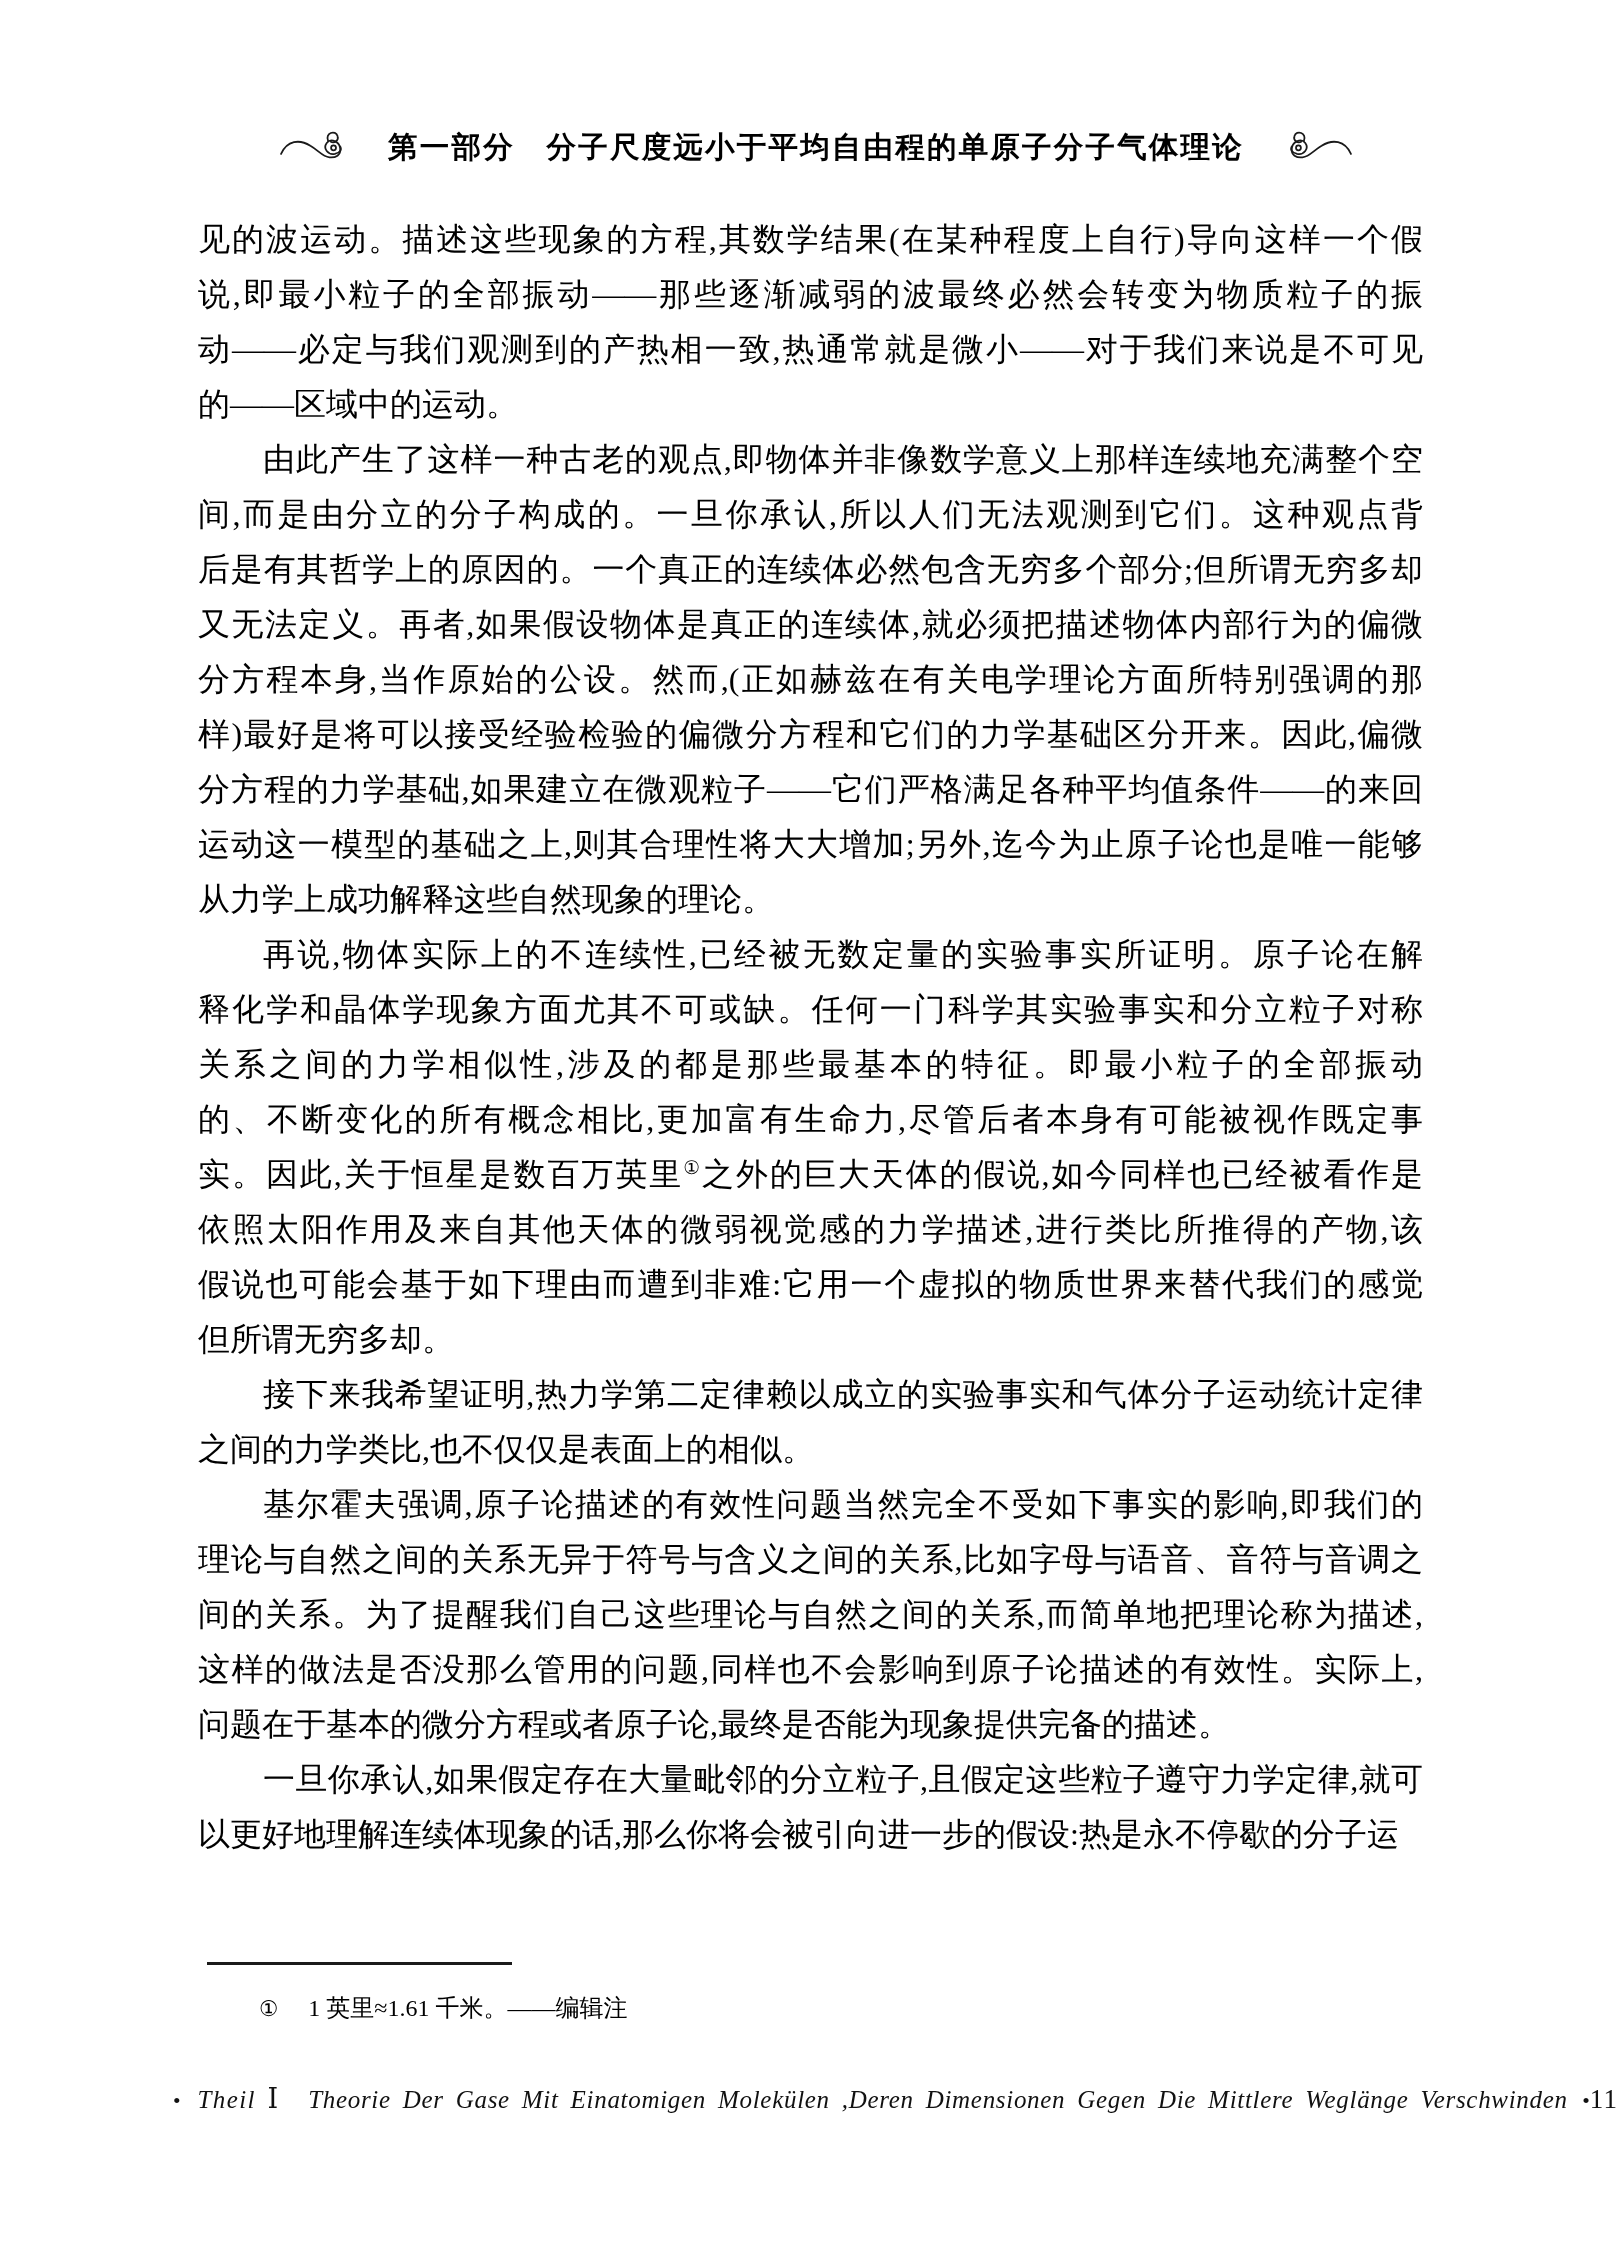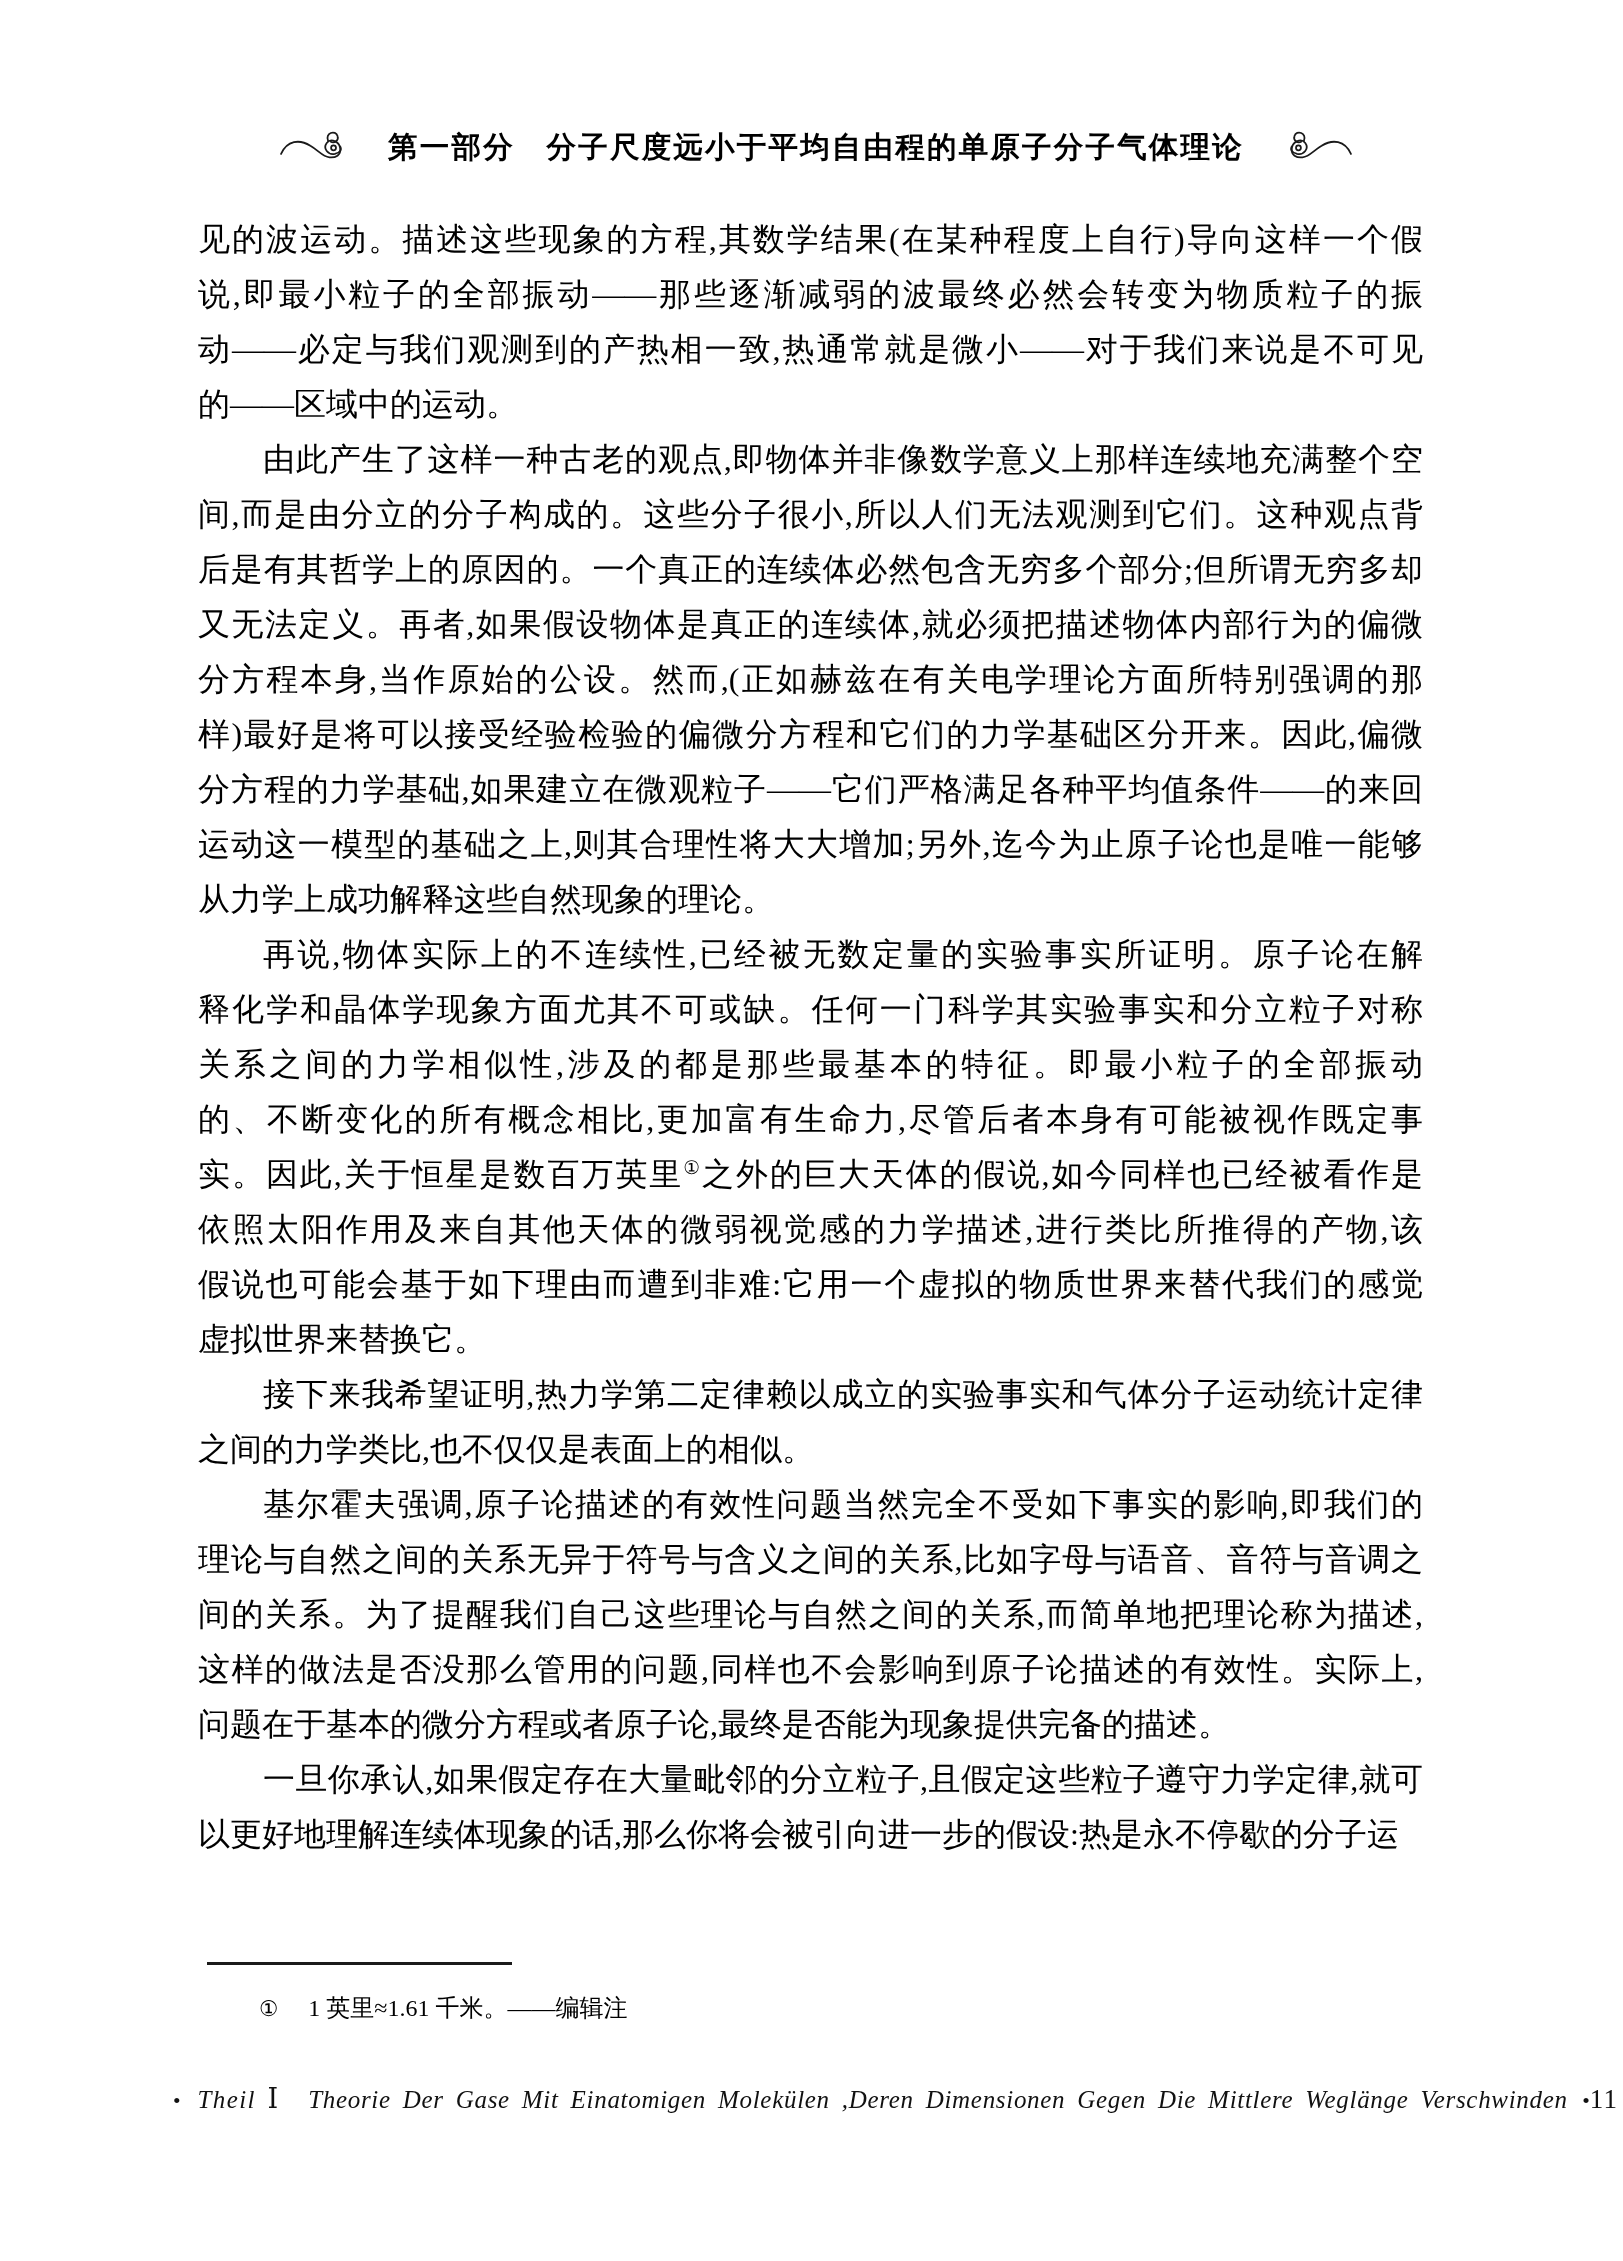--- a/index.html
+++ b/index.html
@@ -147,38 +147,38 @@
 
   <div class="body-text">
       <div class="para">
         <div class="line">见的波运动。描述这些现象的方程,其数学结果(在某种程度上自行)导向这样一个假</div>
         <div class="line">说,即最小粒子的全部振动——那些逐渐减弱的波最终必然会转变为物质粒子的振</div>
         <div class="line">动——必定与我们观测到的产热相一致,热通常就是微小——对于我们来说是不可见</div>
         <div class="line last">的——区域中的运动。</div>
       </div>
       <div class="para">
         <div class="line indent">由此产生了这样一种古老的观点,即物体并非像数学意义上那样连续地充满整个空</div>
-        <div class="line">间,而是由分立的分子构成的。这些分子很小,所以人们无法观测到它们。这种观点背</div>
+        <div class="line">间,而是由分立的分子构成的。一旦你承认,所以人们无法观测到它们。这种观点背</div>
         <div class="line">后是有其哲学上的原因的。一个真正的连续体必然包含无穷多个部分;但所谓无穷多却</div>
         <div class="line">又无法定义。再者,如果假设物体是真正的连续体,就必须把描述物体内部行为的偏微</div>
         <div class="line">分方程本身,当作原始的公设。然而,(正如赫兹在有关电学理论方面所特别强调的那</div>
         <div class="line">样)最好是将可以接受经验检验的偏微分方程和它们的力学基础区分开来。因此,偏微</div>
         <div class="line">分方程的力学基础,如果建立在微观粒子——它们严格满足各种平均值条件——的来回</div>
         <div class="line">运动这一模型的基础之上,则其合理性将大大增加;另外,迄今为止原子论也是唯一能够</div>
         <div class="line last">从力学上成功解释这些自然现象的理论。</div>
       </div>
       <div class="para">
         <div class="line indent">再说,物体实际上的不连续性,已经被无数定量的实验事实所证明。原子论在解</div>
         <div class="line">释化学和晶体学现象方面尤其不可或缺。任何一门科学其实验事实和分立粒子对称</div>
         <div class="line">关系之间的力学相似性,涉及的都是那些最基本的特征。即最小粒子的全部振动</div>
         <div class="line">的、不断变化的所有概念相比,更加富有生命力,尽管后者本身有可能被视作既定事</div>
         <div class="line">实。因此,关于恒星是数百万英里<sup class="fn-ref">①</sup>之外的巨大天体的假说,如今同样也已经被看作是</div>
         <div class="line">依照太阳作用及来自其他天体的微弱视觉感的力学描述,进行类比所推得的产物,该</div>
         <div class="line">假说也可能会基于如下理由而遭到非难:它用一个虚拟的物质世界来替代我们的感觉</div>
-        <div class="line last">虚拟世界来替换它。</div>
+        <div class="line last">但所谓无穷多却。</div>
       </div>
       <div class="para">
         <div class="line indent">接下来我希望证明,热力学第二定律赖以成立的实验事实和气体分子运动统计定律</div>
         <div class="line last">之间的力学类比,也不仅仅是表面上的相似。</div>
       </div>
       <div class="para">
         <div class="line indent">基尔霍夫强调,原子论描述的有效性问题当然完全不受如下事实的影响,即我们的</div>
         <div class="line">理论与自然之间的关系无异于符号与含义之间的关系,比如字母与语音、音符与音调之</div>
         <div class="line">间的关系。为了提醒我们自己这些理论与自然之间的关系,而简单地把理论称为描述,</div>
         <div class="line">这样的做法是否没那么管用的问题,同样也不会影响到原子论描述的有效性。实际上,</div>

